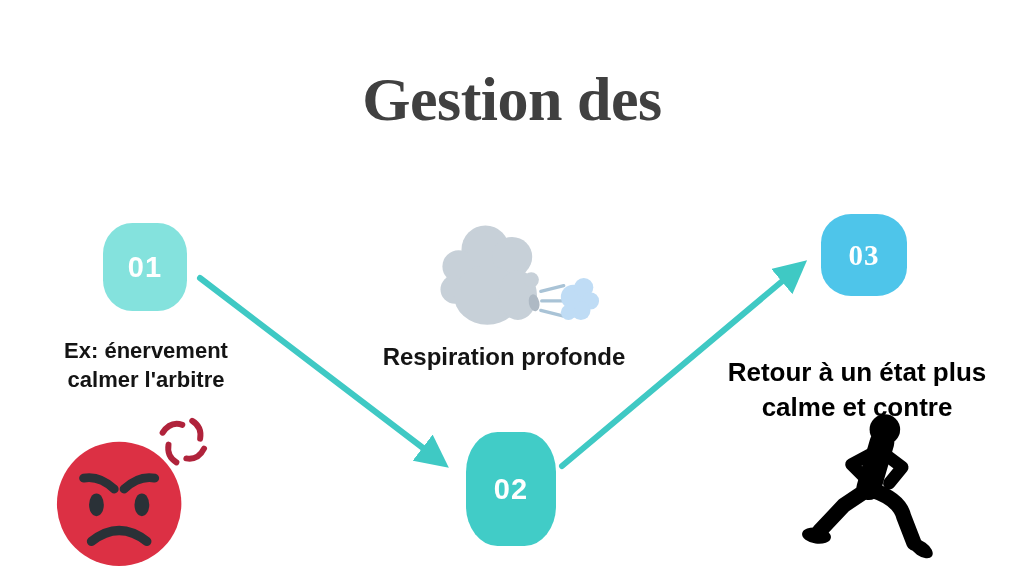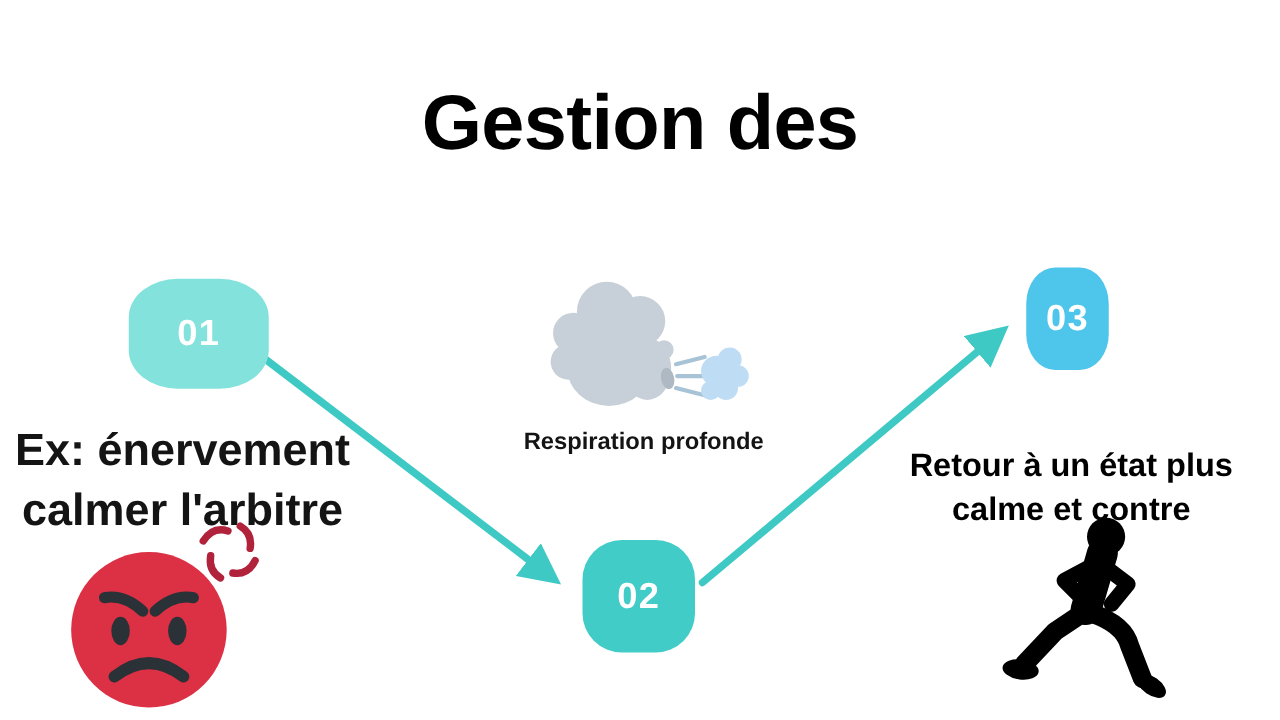--- a/index.html
+++ b/index.html
@@ -6,47 +6,47 @@
   .canvas{
     position:relative;width:1024px;height:576px;background:#ffffff;
     overflow:hidden;font-family:"Liberation Sans", sans-serif;
   }
   .title{
     position:absolute;top:22px;left:0;width:100%;text-align:center;
     font-size:62px;font-weight:bold;color:#1e1e1e;line-height:1.14;letter-spacing:-0.5px;
   }
   .title span{display:block;}
   .badge{
-    position:absolute;width:112px;height:88px;border-radius:35%;
+    position:absolute;width:84px;height:88px;border-radius:35%;
     display:flex;align-items:center;justify-content:center;
     color:#ffffff;font-size:29px;font-weight:bold;letter-spacing:1px;
   }
   .badge-1{left:103px;top:223px;}
-  .badge-2{left:466px;top:432px;width:90px;height:90px;}
-  .badge-3{left:821px;top:214px;width:66px;height:82px;}
+  .badge-2{left:466px;top:432px;width:90px;height:114px;}
+  .badge-3{left:821px;top:214px;width:86px;height:82px;font-family:Liberation Serif, serif;}
   .step-label{
     position:absolute;text-align:center;font-weight:bold;color:#141414;line-height:1.33;
   }
   .step-label span{display:block;}
-  .label-1{left:0;top:336px;width:292px;font-size:36px;}
-  .label-2{left:347px;top:341px;width:336px;font-size:19px;}
+  .label-1{left:0;top:336px;width:292px;font-size:22px;}
+  .label-2{left:336px;top:341px;width:336px;font-size:24px;}
   .label-3{left:690px;top:355px;width:334px;font-size:26px;}
   .icon{position:absolute;}
   .icon svg{display:block;width:100%;height:100%;}
   .icon-angry{left:52px;top:414px;width:158px;height:155px;}
   .icon-wind{left:430px;top:216px;width:170px;height:122px;}
   .icon-runner{left:798px;top:412px;width:165px;height:160px;}
   .arrows{position:absolute;left:0;top:0;width:1024px;height:576px;pointer-events:none;}
 </style>
 </head>
 <body>
 
 <div class="canvas">
 
-  <h1 class="title" style="color: #000000;">
+  <h1 class="title" style="color: #404040; font-family: Liberation Serif, serif;">
     <span>Gestion des</span>
   </h1>
 
   <svg class="arrows" viewBox="0 0 1024 576">
     <defs>
       <marker id="ah" viewBox="0 0 6 6" refX="1" refY="3" markerWidth="5.5" markerHeight="5.5" orient="auto">
         <polygon points="0,0 6,3 0,6" fill="#3FC9C4" style="fill: rgb(63, 201, 196);"></polygon>
       </marker>
     </defs>
     <line x1="200" y1="278" x2="427" y2="451" stroke="#3FC9C4" stroke-width="6" stroke-linecap="round" marker-end="url(#ah)" style="stroke: rgb(63, 201, 196);"></line>

